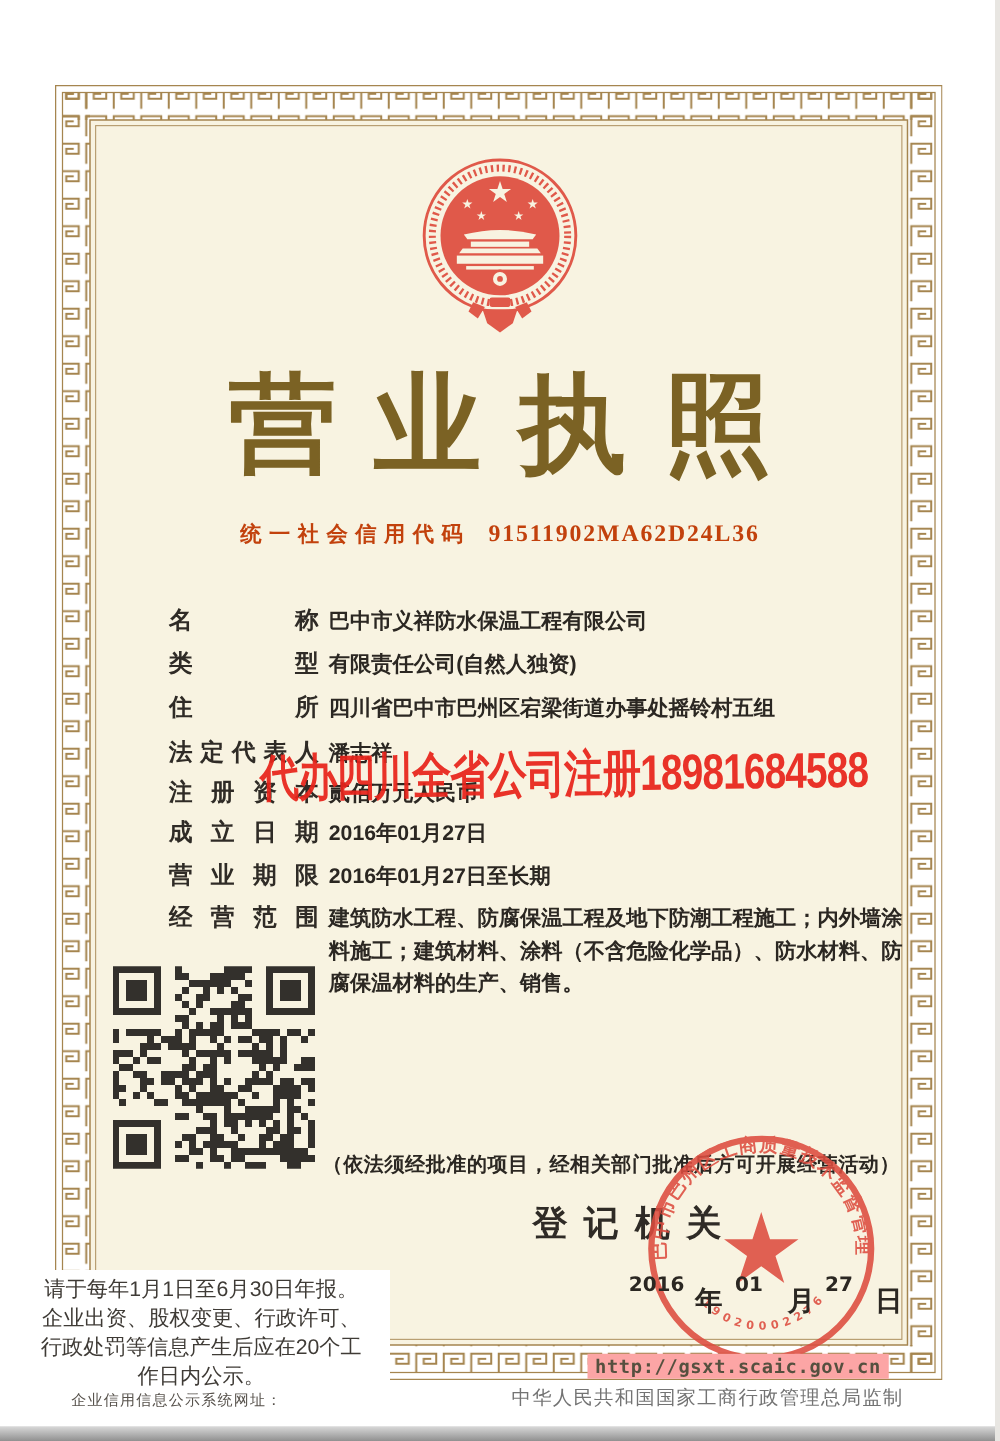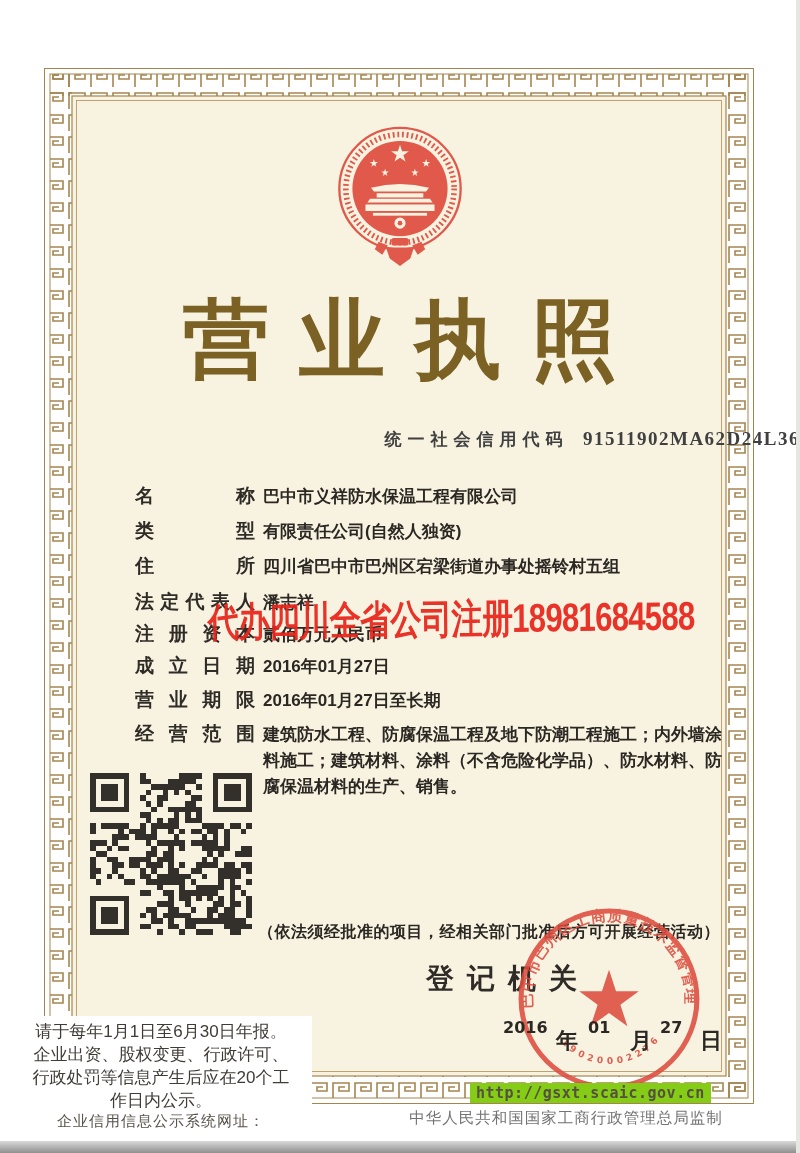--- a/index.html
+++ b/index.html
@@ -9,22 +9,22 @@
   
   .frame-svg{position:absolute;left:44px;top:68px;}
 
   .emblem{position:absolute;left:330px;top:118px;width:140px;height:158px;}
 
   .title{position:absolute;left:0;top:282px;width:800px;text-align:center;
          font-size:86px;font-weight:900;color:#7b6224;letter-spacing:30px;
          text-indent:30px;font-family:"Liberation Sans",sans-serif;}
   .subtitle{position:absolute;left:0;top:383px;width:800px;text-align:center;
          font-size:34px;font-weight:700;color:#2e2a24;letter-spacing:10px;}
-  .codeline{position:absolute;left:0;top:428px;width:800px;text-align:right;
-         color:#404040;white-space:nowrap;}
+  .codeline{position:absolute;left:0;top:416px;width:800px;text-align:center;
+         color:#c2410c;white-space:nowrap;}
   .codeline .lab{font-size:17px;font-weight:700;letter-spacing:6px;}
   .codeline .val{font-size:19px;font-family:"Liberation Serif","DejaVu Serif",serif;
          font-weight:600;letter-spacing:1.5px;margin-left:10px;}
 
   .row{position:absolute;left:135px;width:620px;display:flex;}
   .row .lab{width:120px;min-width:120px;font-size:19px;font-weight:600;color:#2f2b26;
          text-align:justify;text-align-last:justify;height:24px;overflow:hidden;}
   .row .val{margin-left:8px;width:462px;font-size:17px;font-weight:700;color:#2b2722;
          line-height:26px;margin-top:1px;}
 
@@ -45,23 +45,23 @@
   .dateline .num{position:absolute;font-size:16px;font-weight:700;top:6px;
          font-family:"DejaVu Sans",sans-serif;}
   .dateline .unit{position:absolute;font-size:22px;font-weight:600;top:14px;}
 
   .notice{position:absolute;left:0;top:1016px;width:312px;height:96px;background:#ffffff;
          padding-top:4px;text-align:center;}
   .notice div{font-size:17px;line-height:23px;color:#3f3b36;padding-left:10px;
          font-weight:500;white-space:nowrap;}
 
   .siteurl{position:absolute;left:470px;top:1083px;font-family:"DejaVu Sans Mono","Liberation Mono",monospace;
-         font-size:15px;font-weight:700;color:#55503f;background:#84cc16;padding:1px 6px;
+         font-size:15px;font-weight:700;color:#55503f;background:#fca5a5;padding:1px 6px;
          letter-spacing:0.5px;}
-  .sitelabel{position:absolute;left:57px;top:1112px;font-size:15px;color:#57524c;letter-spacing:1px;}
+  .sitelabel{position:absolute;left:57px;top:1112px;font-size:12px;color:#57524c;letter-spacing:1px;}
   .issuer{position:absolute;left:385px;top:1108px;width:362px;text-align:center;
          font-size:15.5px;color:#737373;letter-spacing:1px;}
 
   .scan-bottom{position:absolute;left:0;top:1141px;width:800px;height:12px;
          background:linear-gradient(#d9d9d9,#8f8f8f);}
   .scan-right{position:absolute;right:0;top:0;width:4px;height:1153px;background:#e8e6e2;}
 </style>
 </head>
 <body>
 

